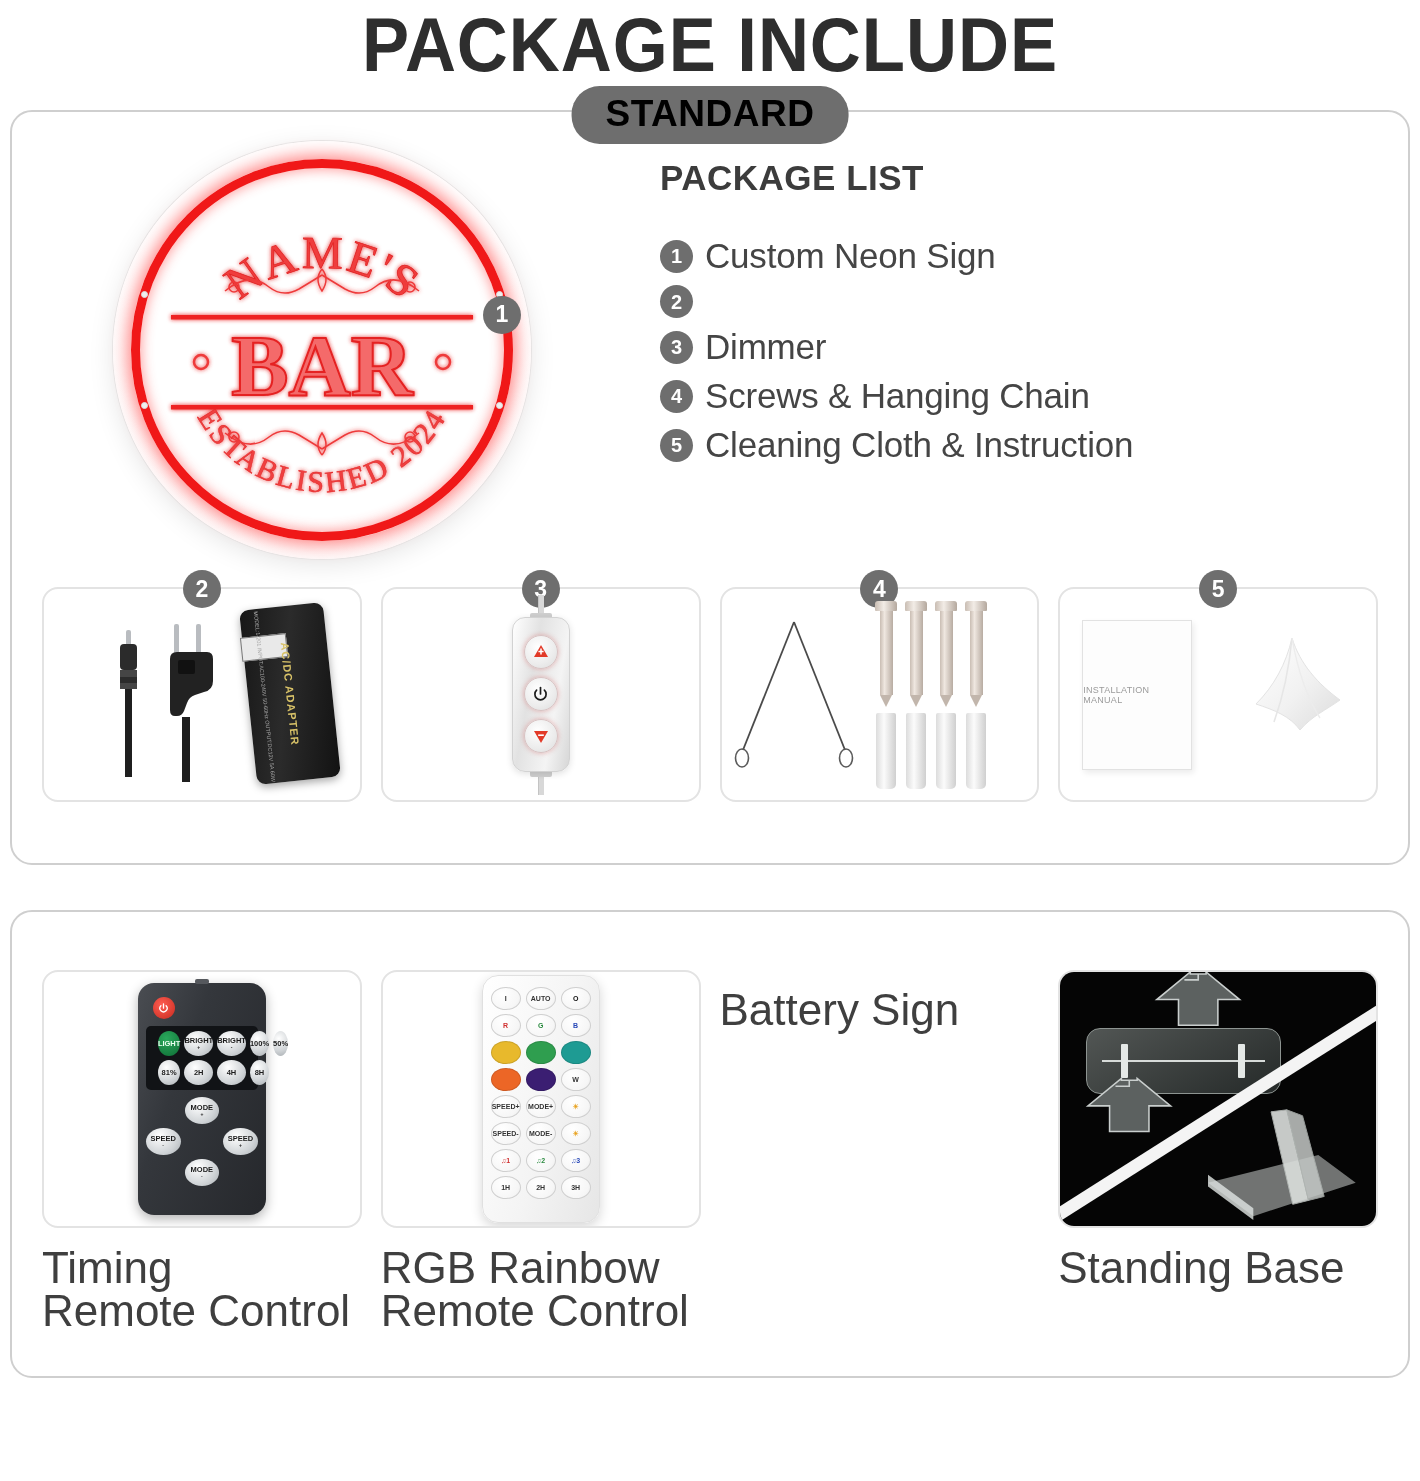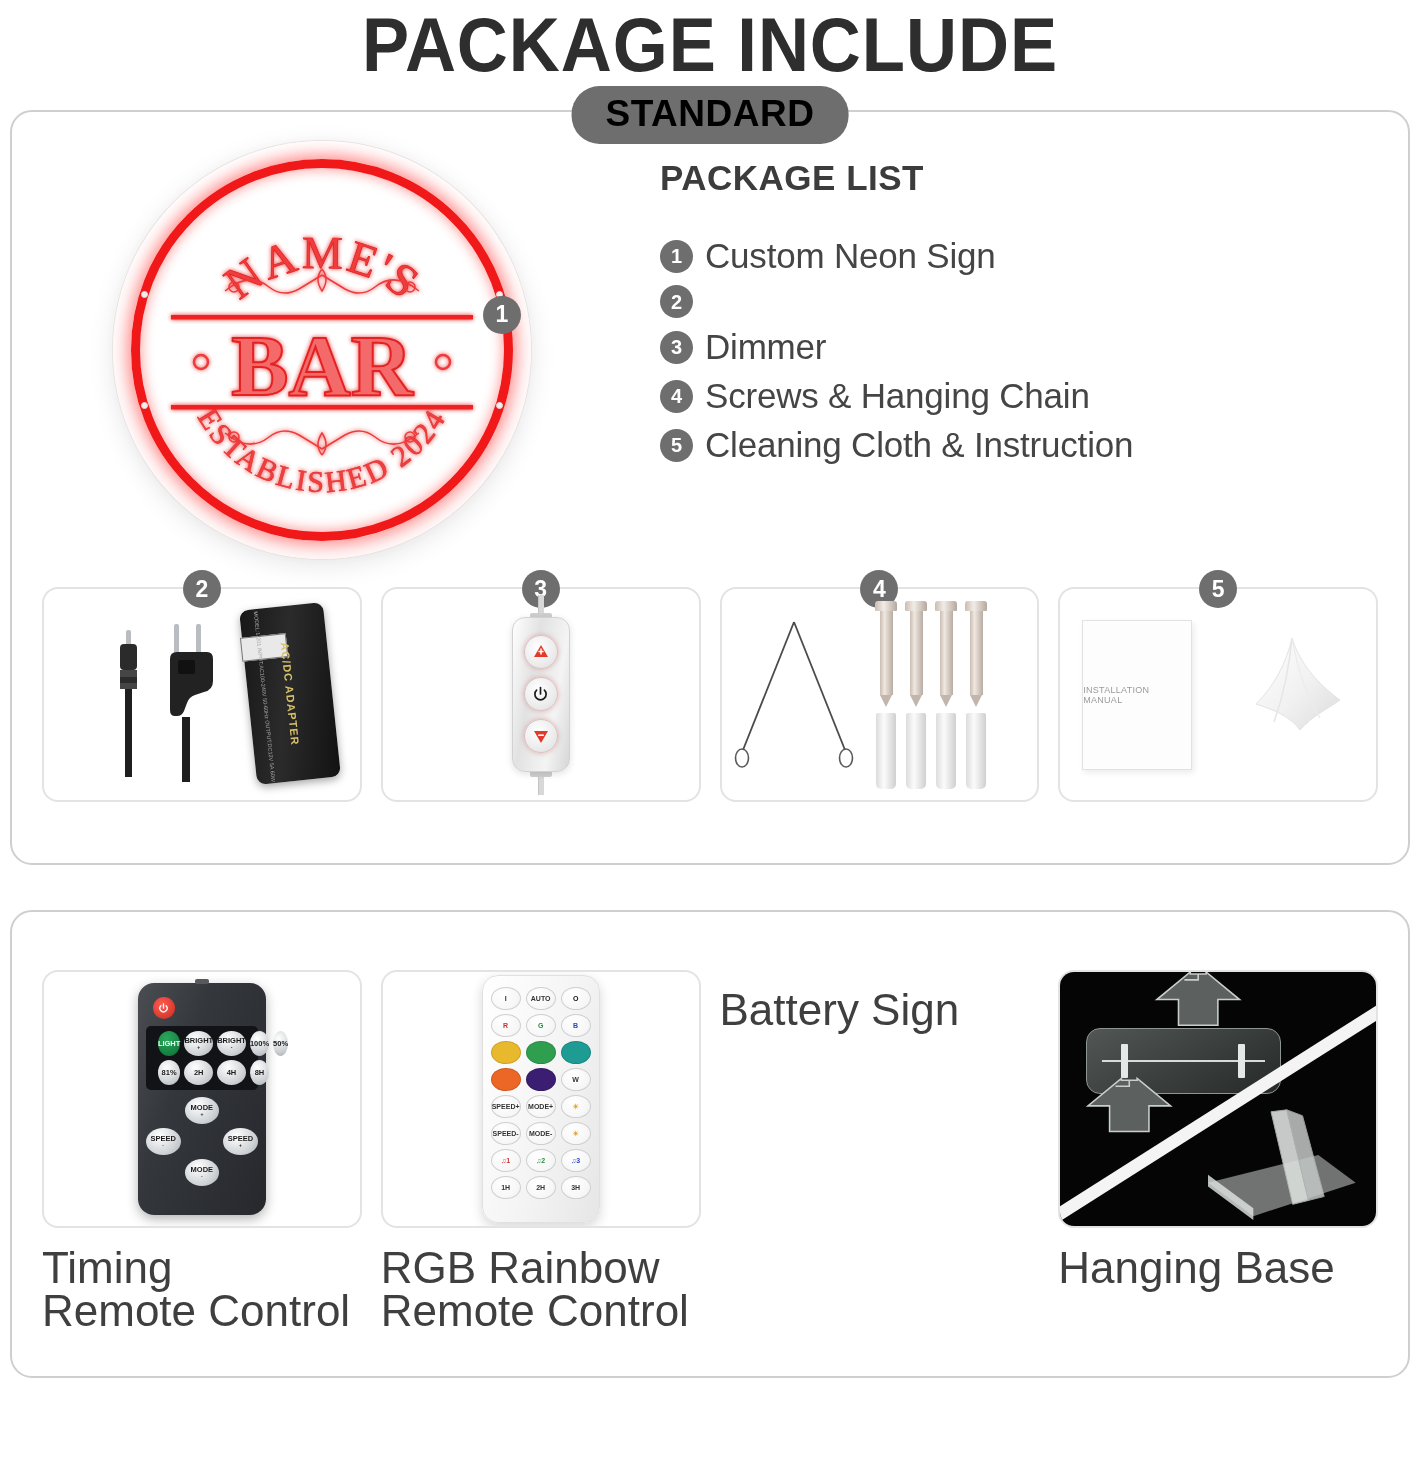--- a/index.html
+++ b/index.html
@@ -698,18 +698,18 @@
               <g opacity="0.95">
                 <path d="M196,248 L150,214 L262,186 L300,214 Z" fill="#d6dbd8" opacity="0.55"></path>
                 <path d="M196,252 L150,218 L150,206 L196,240 Z" fill="#eef2f0" opacity="0.8"></path>
                 <path d="M236,236 L214,142 L230,140 L252,232 Z" fill="#e8ece9" opacity="0.9" stroke="#c3c8c5"></path>
                 <path d="M252,232 L230,140 L246,146 L268,228 Z" fill="#cfd4d1" opacity="0.85" stroke="#b9bebb"></path>
               </g>
             </svg>
           </div>
         </div>
         <div class="opt-label">
-          <div>Hanging Base</div>
+          <div>Standing Base</div>
         </div>
       </div>
     </div>
   </div>
 </div>
 
 </body></html>

